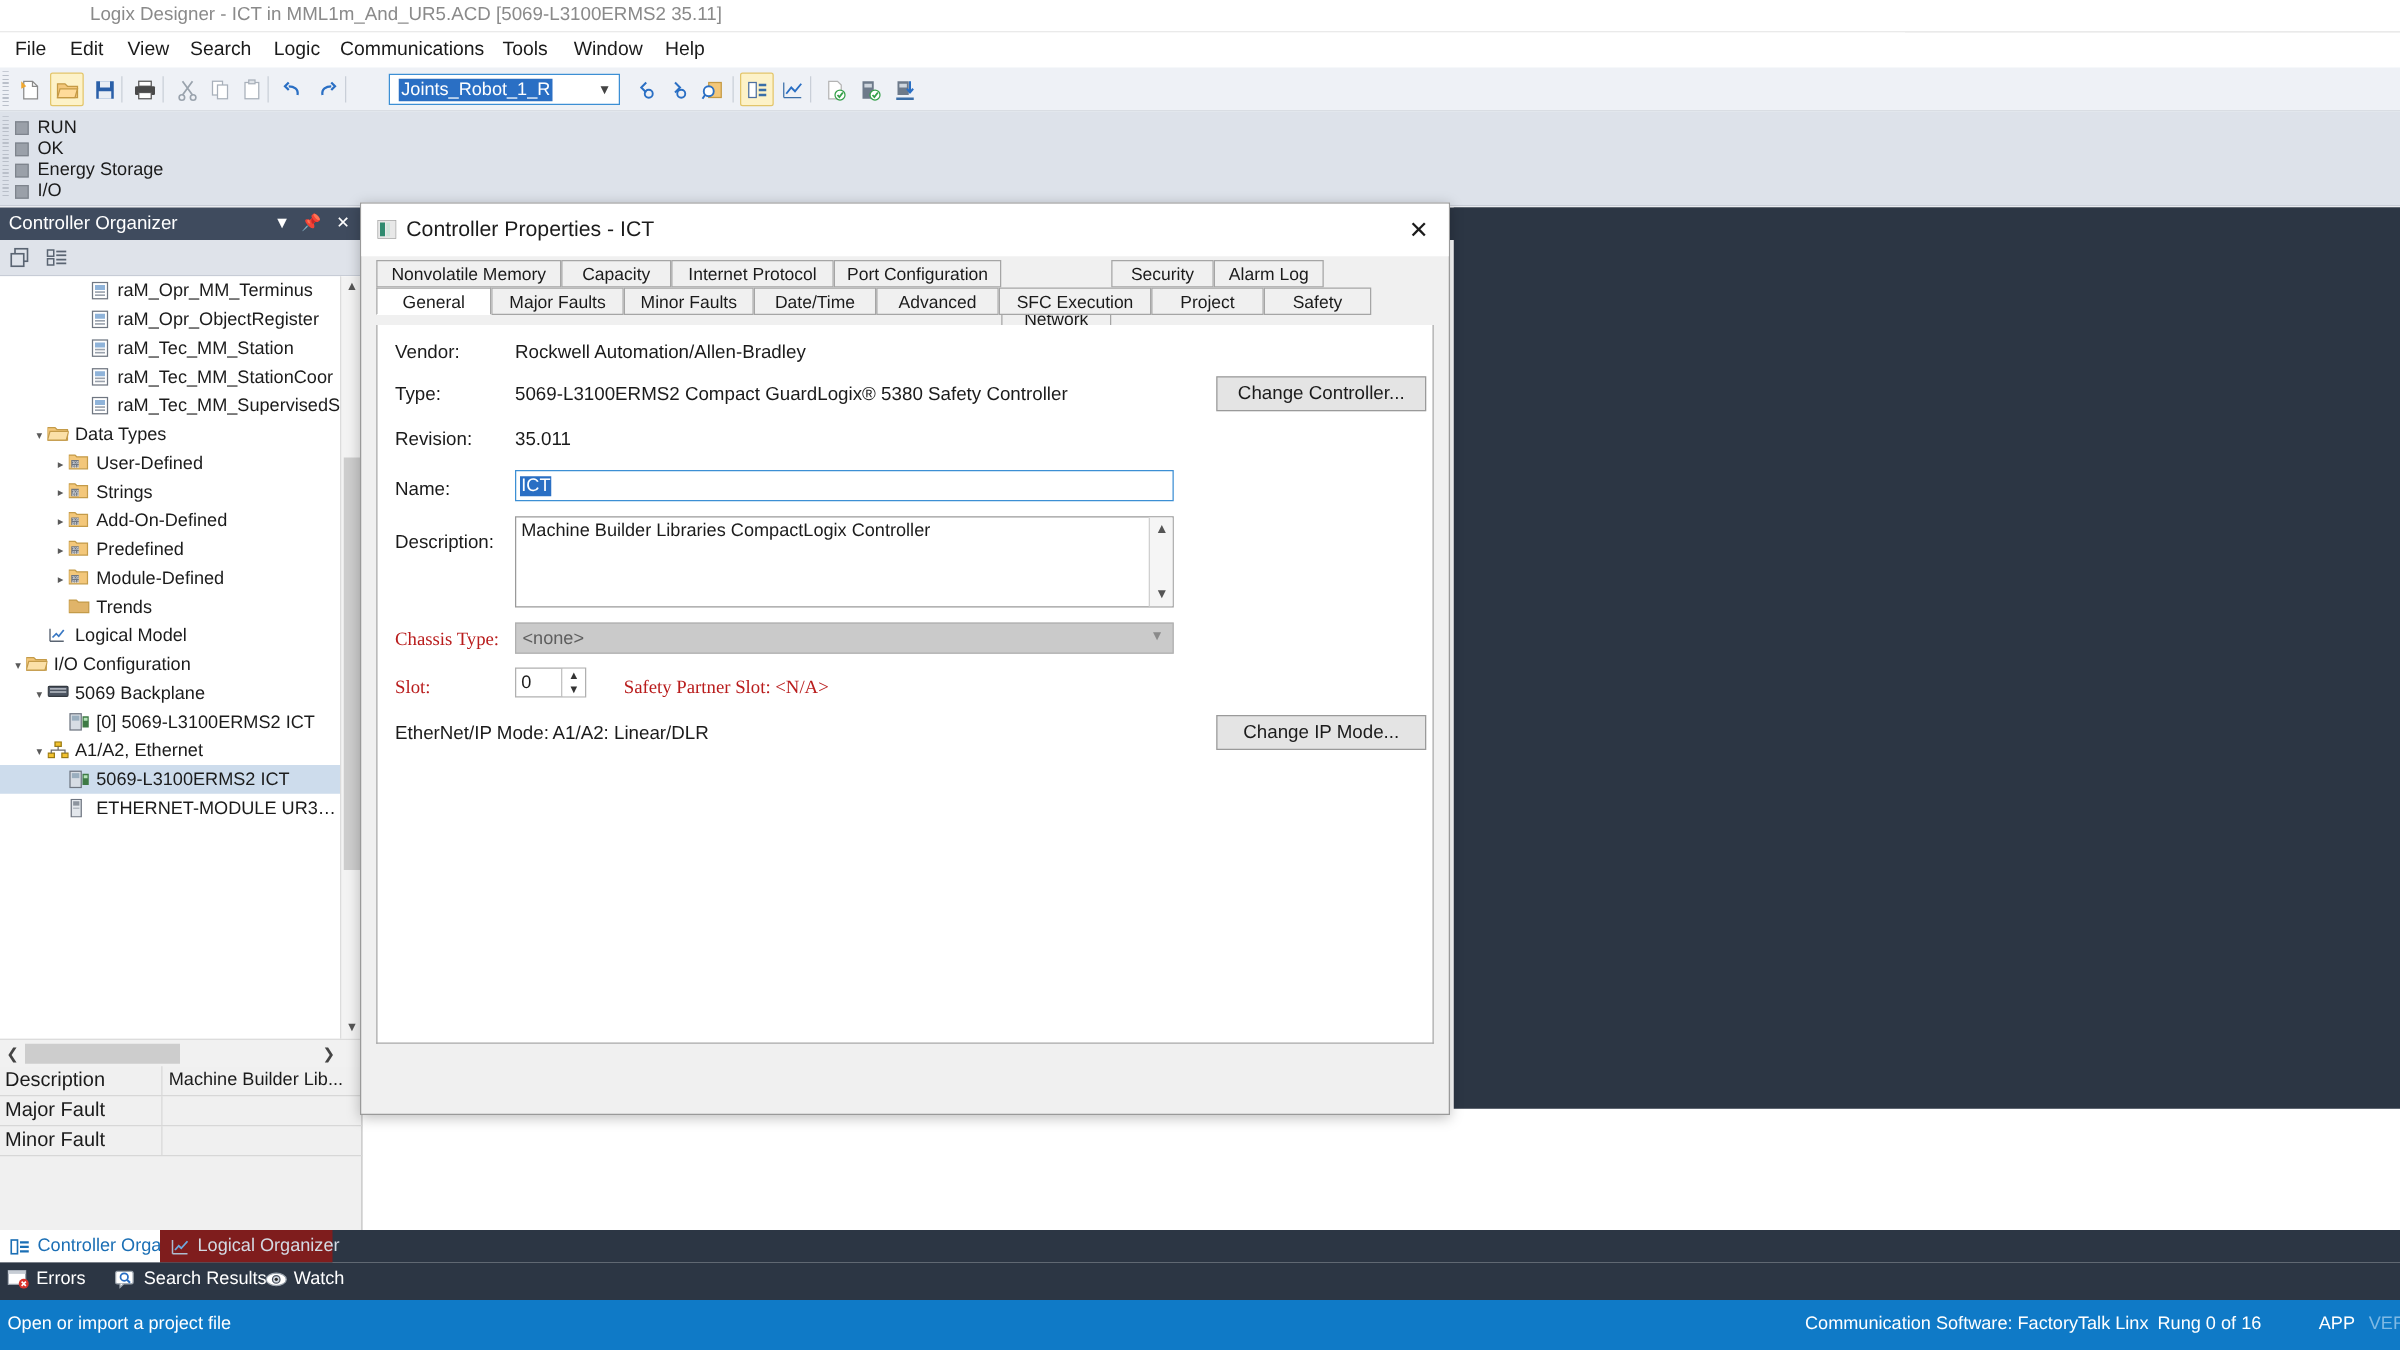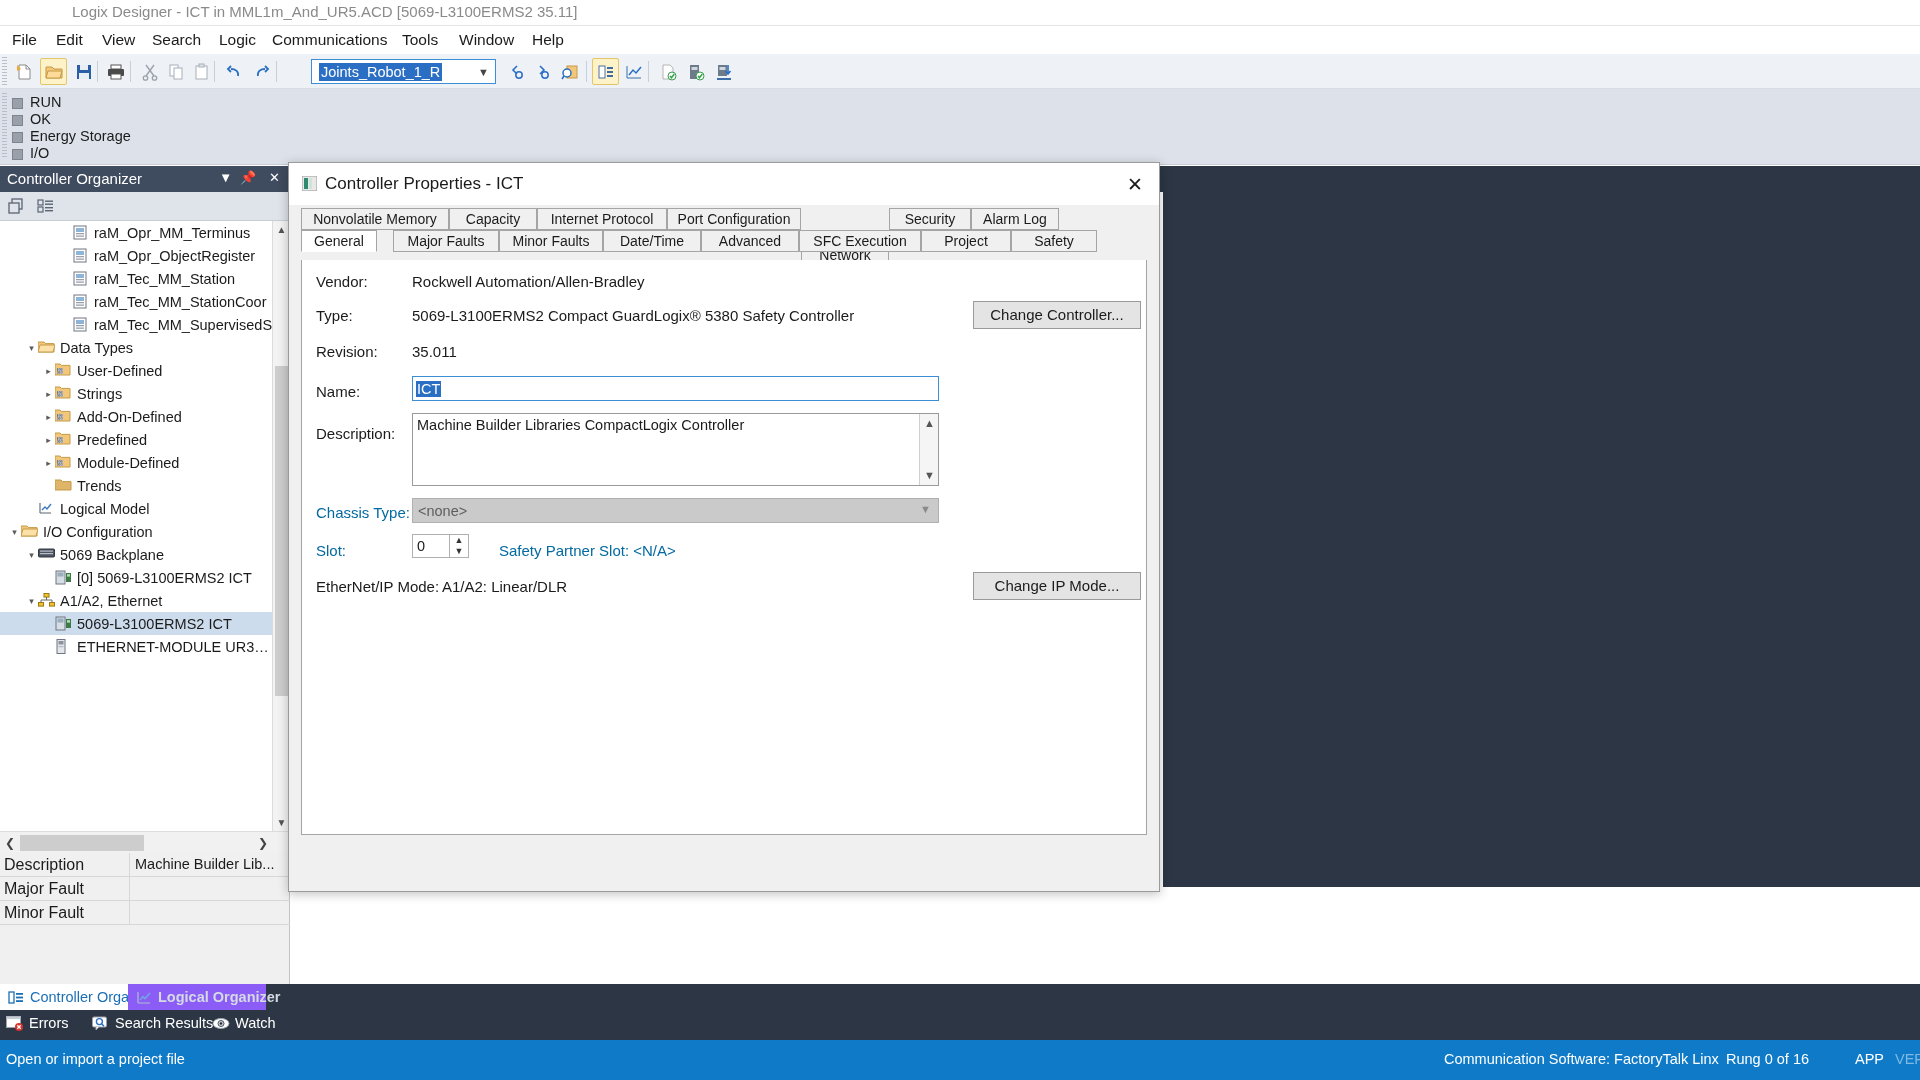--- a/index.html
+++ b/index.html
@@ -177,21 +177,21 @@
     border:1px solid #a5a5a5; font-size:14px; color:#1b1b1b;
     text-align:center; line-height:21px; white-space:nowrap;
   }
   .tab.active { background:#ffffff; border-bottom-color:#ffffff; z-index:4; }
 
   .dlg-body {
     position:absolute; left:12px; top:97px; width:846px; height:575px;
     background:#ffffff; border:1px solid #a5a5a5; border-top:none;
   }
   .f-label { position:absolute; font-size:15px; color:#1b1b1b; white-space:nowrap; }
-  .f-label.dim { color:#0369a1; }
+  .f-label.dim { color:#b91c1c;font-family:Liberation Serif, serif; }
   .f-val { position:absolute; font-size:15px; color:#1b1b1b; white-space:nowrap; }
 
   .txtinput {
     position:absolute; background:#fff; border:1px solid #3c8fd4;
     display:flex; align-items:center; padding-left:3px;
   }
   .txtinput .selv { background:#2a6fc4; color:#fff; font-size:14.5px; padding:0 1px; }
 
   .textarea {
     position:absolute; background:#fff; border:1px solid #9a9a9a;
@@ -221,21 +221,21 @@
   .dbtn.disabled { color:#a0a0a0; background:#dcdcdc; }
 
   
   .bottom-tabs {
     position:absolute; left:0; top:984px; width:1920px; height:26px;
     background:#2c3644;
   }
   .btab { position:absolute; top:0; height:26px; display:flex; align-items:center;
     font-size:14.5px; padding:0 8px; white-space:nowrap; }
   .btab.active { background:#ffffff; color:#1b6fb5; }
-  .btab.inactive { background:#8b5cf6; color:#d4dae3;font-weight:bold; }
+  .btab.inactive { background:#7f1d1d; color:#d4dae3; }
 
   .bottom-bar2 {
     position:absolute; left:0; top:1010px; width:1920px; height:30px;
     background:#2c3644;
   }
   .bb2i { position:absolute; top:5px; display:flex; align-items:center;
     color:#ffffff; font-size:14.5px; white-space:nowrap; }
 
   .statusbar {
     position:absolute; left:0; top:1040px; width:1920px; height:40px;
@@ -806,21 +806,21 @@
     <div class="tabs-row" style="top:45px" id="tabs-top">
         <div class="tab" style="left: 0px; width: 148px;">Nonvolatile Memory</div>
         <div class="tab" style="left: 148px; width: 88px;">Capacity</div>
         <div class="tab" style="left: 236px; width: 130px;">Internet Protocol</div>
         <div class="tab" style="left: 366px; width: 134px;">Port Configuration</div>
         <div class="tab" style="left: 500px; width: 88px; margin-top: 36px;">Network</div>
         <div class="tab" style="left: 588px; width: 82px;">Security</div>
         <div class="tab" style="left: 670px; width: 88px;">Alarm Log</div>
       </div>
     <div class="tabs-row" style="top:67px" id="tabs-bottom">
-        <div class="tab active" style="left: 0px; width: 76px;">General</div>
+        <div class="tab active" style="left: 0px; width: 92px;">General</div>
         <div class="tab" style="left: 92px; width: 106px;">Major Faults</div>
         <div class="tab" style="left: 198px; width: 104px;">Minor Faults</div>
         <div class="tab" style="left: 302px; width: 98px;">Date/Time</div>
         <div class="tab" style="left: 400px; width: 98px;">Advanced</div>
         <div class="tab" style="left: 498px; width: 122px;">SFC Execution</div>
         <div class="tab" style="left: 620px; width: 90px;">Project</div>
         <div class="tab" style="left: 710px; width: 86px;">Safety</div>
       </div>
 
     <div class="dlg-body">

